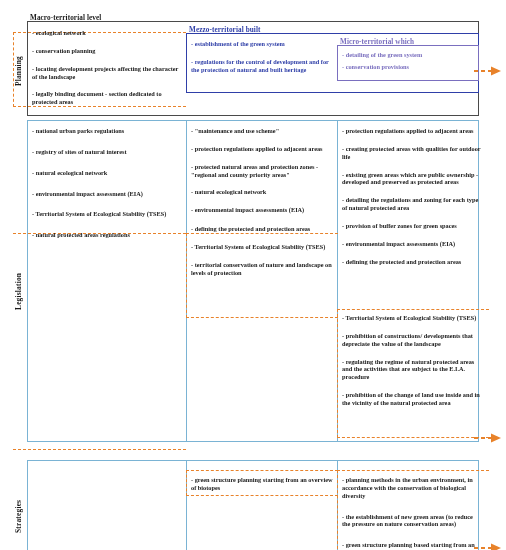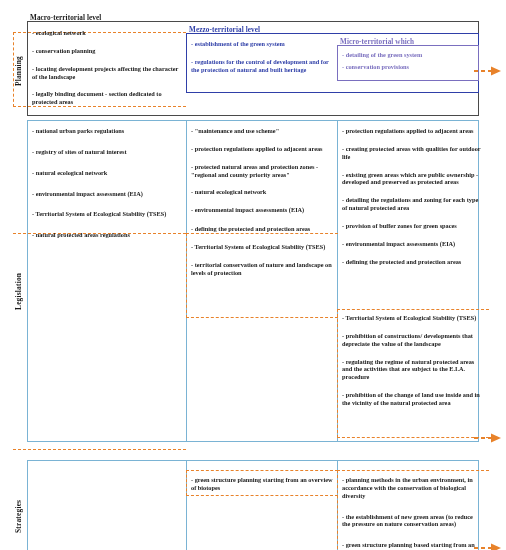--- a/index.html
+++ b/index.html
@@ -90,21 +90,21 @@
     pointer-events: none;
   }
   svg { display: block; overflow: visible; }
 </style>
 </head>
 <body>
 
 <div id="canvas">
 
   <div class="col-header" id="hdr-macro">Macro-territorial level</div>
-  <div class="col-header" id="hdr-mezzo">Mezzo-territorial level</div>
+  <div class="col-header" id="hdr-mezzo">Mezzo-territorial built</div>
   <div class="col-header" id="hdr-micro">Micro-territorial which</div>
 
   <div class="box macro" style="left:27px; top:13px; width:452px; height:95px;"></div>
   <div class="box mezzo" style="left:186px; top:25px; width:293px; height:60px;"></div>
   <div class="box micro" style="left:337px; top:37px; width:142px; height:36px;"></div>
 
   <div class="box dashed-orange" style="left:13px; top:24px; width:173px; height:75px; border-right:none;"></div>
 
   <div class="row-label" style="left:14px; top:78px;">Planning</div>
 

